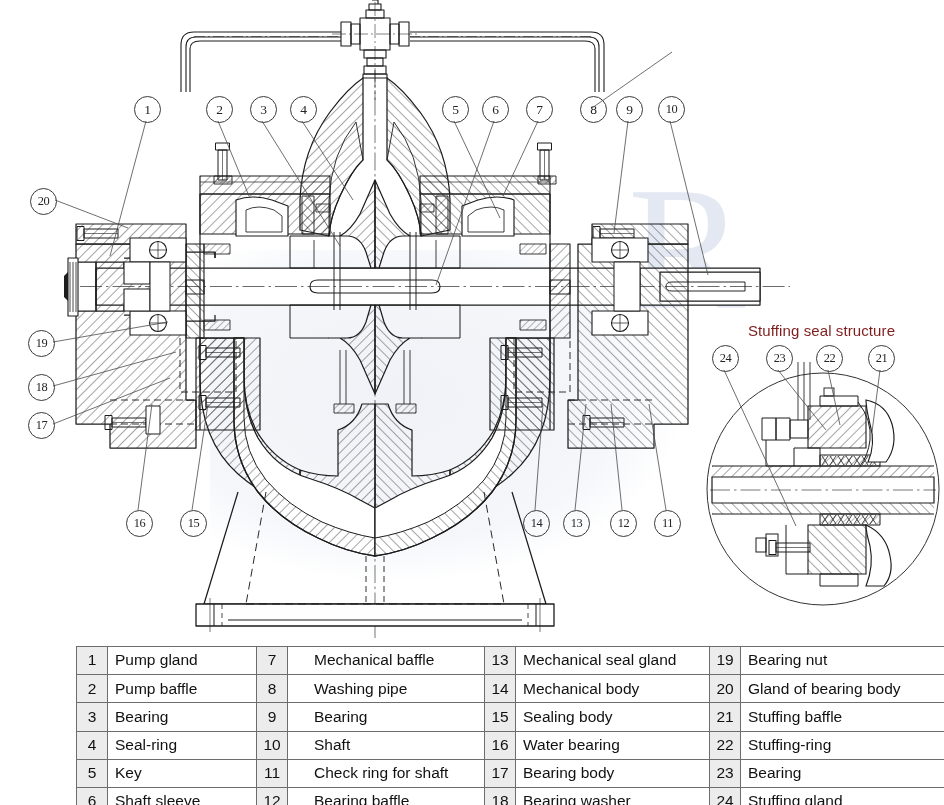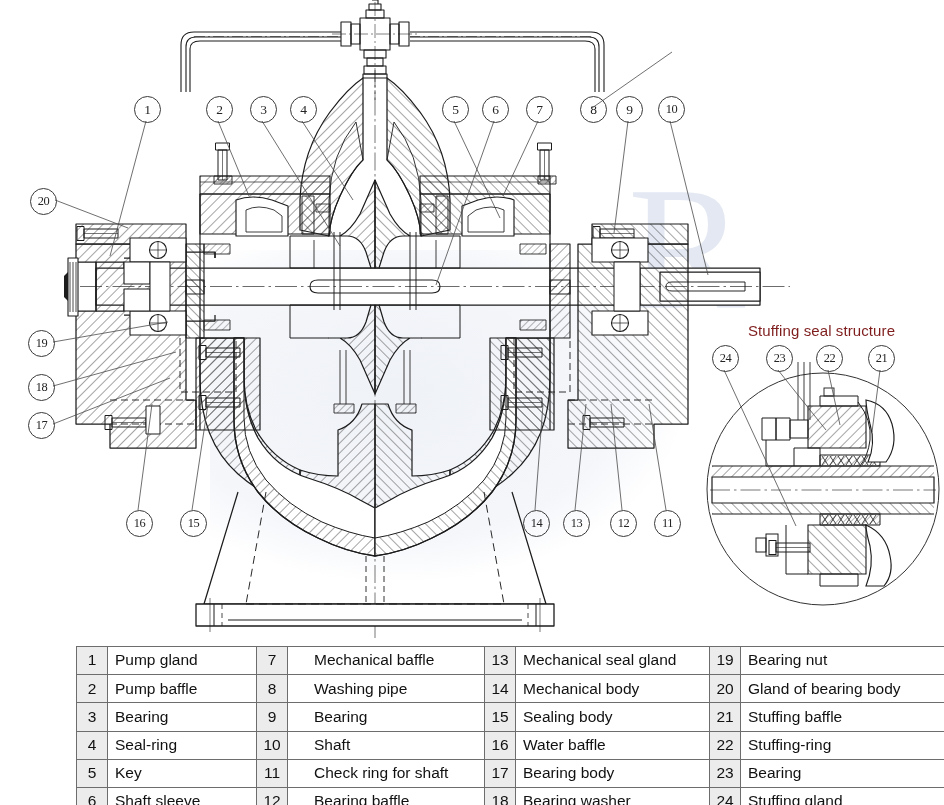--- a/index.html
+++ b/index.html
@@ -428,21 +428,21 @@
           <td class="lbl c3">Sealing body</td>
           <td class="num">21</td>
           <td class="lbl c4">Stuffing baffle</td>
         </tr>
         <tr>
           <td class="num">4</td>
           <td class="lbl c1">Seal-ring</td>
           <td class="num">10</td>
           <td class="lbl c2">Shaft</td>
           <td class="num">16</td>
-          <td class="lbl c3">Water baffle</td>
+          <td class="lbl c3">Water bearing</td>
           <td class="num">22</td>
           <td class="lbl c4">Stuffing-ring</td>
         </tr>
         <tr>
           <td class="num">5</td>
           <td class="lbl c1">Key</td>
           <td class="num">11</td>
           <td class="lbl c2">Check ring for shaft</td>
           <td class="num">17</td>
           <td class="lbl c3">Bearing body</td>

